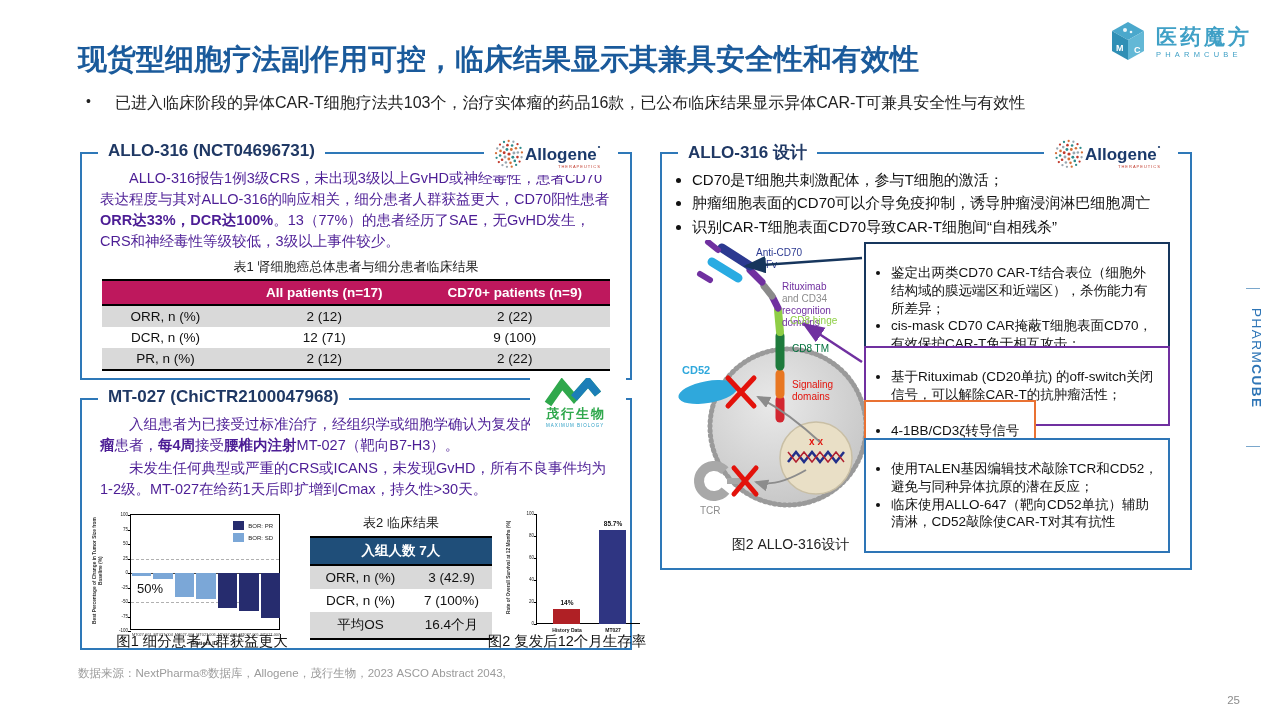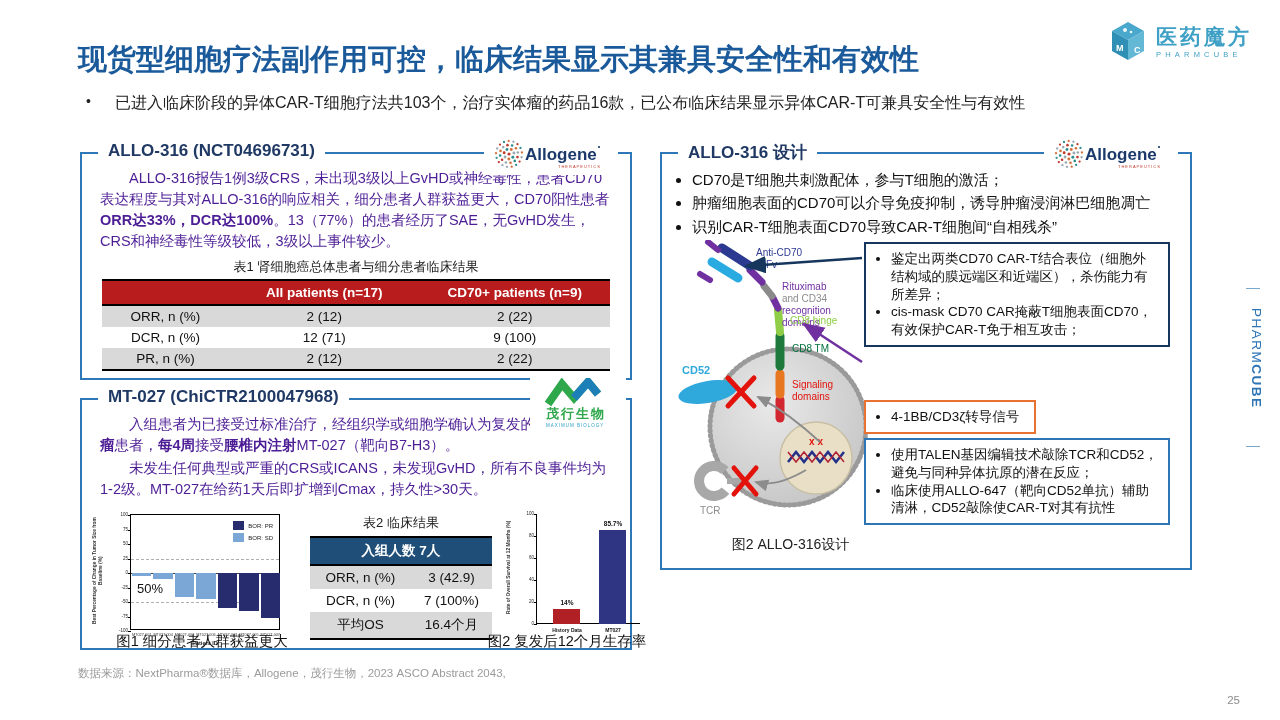--- a/index.html
+++ b/index.html
@@ -28,21 +28,21 @@
   .p-mt{left:80px;top:398px;width:552px;height:252px;}
   .p-design{left:660px;top:152px;width:532px;height:418px;}
 
   .para{margin:14px 16px 0 18px;font-size:14.5px;line-height:1.45;color:#4c1d95;}
   .b{font-weight:bold;}
 
   
   .tbl-caption{text-align:center;font-size:13px;color:#222;margin-top:6px;}
   table{border-collapse:collapse;}
   .t1{width:508px;margin:3px auto 0 auto;}
-  .t1 th{background:#b91c1c;color:#fff;font-size:13.5px;font-weight:bold;padding:4px 6px;
+  .t1 th{background:#be185d;color:#fff;font-size:13.5px;font-weight:bold;padding:4px 6px;
          border-top:2px solid #000;border-bottom:2px solid #000;}
   .t1 td{font-size:13.5px;padding:3px 6px;text-align:center;color:#111;}
   .t1 tbody tr:nth-child(odd) td{background:#D9D9D9;}
   .t1 tbody tr:last-child td{border-bottom:2.5px solid #000;}
   .t2{width:100%;}
   .t2 th{background:#1F4E79;color:#fff;font-size:13.5px;font-weight:bold;padding:4px;
          border-top:2px solid #000;border-bottom:2px solid #000;}
   .t2 td{font-size:13.5px;padding:4px 3px;text-align:center;color:#111;}
   .t2 tbody tr:nth-child(odd) td{background:#D9D9D9;}
   .t2 tbody tr:last-child td{border-bottom:2px solid #000;}
@@ -75,21 +75,21 @@
   .fig2-wrap{position:absolute;left:424px;top:110px;width:150px;height:140px;}
   #fig2-plot{position:absolute;left:30px;top:4px;width:104px;height:110px;
              border-left:1.5px solid #000;border-bottom:1.5px solid #000;}
   .b2{position:absolute;}
   .b2-val{position:absolute;width:40px;text-align:center;font-size:6.5px;font-weight:bold;color:#111;}
   .b2-cat{position:absolute;top:113px;width:48px;text-align:center;font-size:5px;font-weight:bold;color:#111;}
 
   
   .design-bullets{margin:14px 10px 0 30px;padding:0;font-size:15px;line-height:1.55;color:#111;}
   .design-bullets li{margin:0;}
-  .callout{position:absolute;left:202px;width:306px;background:#fff;padding:6px 10px;}
+  .callout{position:absolute;left:202px;width:306px;background:#fff;padding:20px 10px;}
   .callout ul{margin:0;padding-left:15px;}
   .callout li{font-size:13.5px;line-height:1.32;color:#111;}
   .co-1{top:88px;border:2.5px solid #17365D;}
   .co-2{top:192px;border:2.5px solid #7030A0;}
   .co-3{top:246px;border:2.5px solid #E97132;width:172px;}
   .co-4{top:284px;border:2.5px solid #2E75B6;}
   .cart-svg{position:absolute;left:8px;top:86px;}
   .diag-cap{position:absolute;left:26px;top:382px;width:205px;text-align:center;
             font-size:14px;color:#222;}
   .arrows-overlay{position:absolute;left:0;top:0;pointer-events:none;}
@@ -444,20 +444,25 @@
       <text x="30" y="274" font-size="10" fill="#8c8c8c">TCR</text>
     </svg>
     <div class="diag-cap">图2 ALLO-316设计</div>
 
     <div class="callout co-1">
       <ul>
         <li>鉴定出两类CD70 CAR-T结合表位（细胞外结构域的膜远端区和近端区），杀伤能力有所差异；</li>
         <li>cis-mask CD70 CAR掩蔽T细胞表面CD70，有效保护CAR-T免于相互攻击；</li>
       </ul>
     </div>
+    <div class="callout co-2">
+      <ul>
+          <li>基于Rituximab (CD20单抗) 的off-switch关闭信号，可以解除CAR-T的抗肿瘤活性；</li>
+        </ul>
+    </div>
     <div class="callout co-3">
       <ul>
           <li>4-1BB/CD3ζ转导信号</li>
         </ul>
     </div>
     <div class="callout co-4">
       <ul>
         <li>使用TALEN基因编辑技术敲除TCR和CD52，避免与同种异体抗原的潜在反应；</li>
         <li>临床使用ALLO-647（靶向CD52单抗）辅助清淋，CD52敲除使CAR-T对其有抗性</li>
       </ul>

